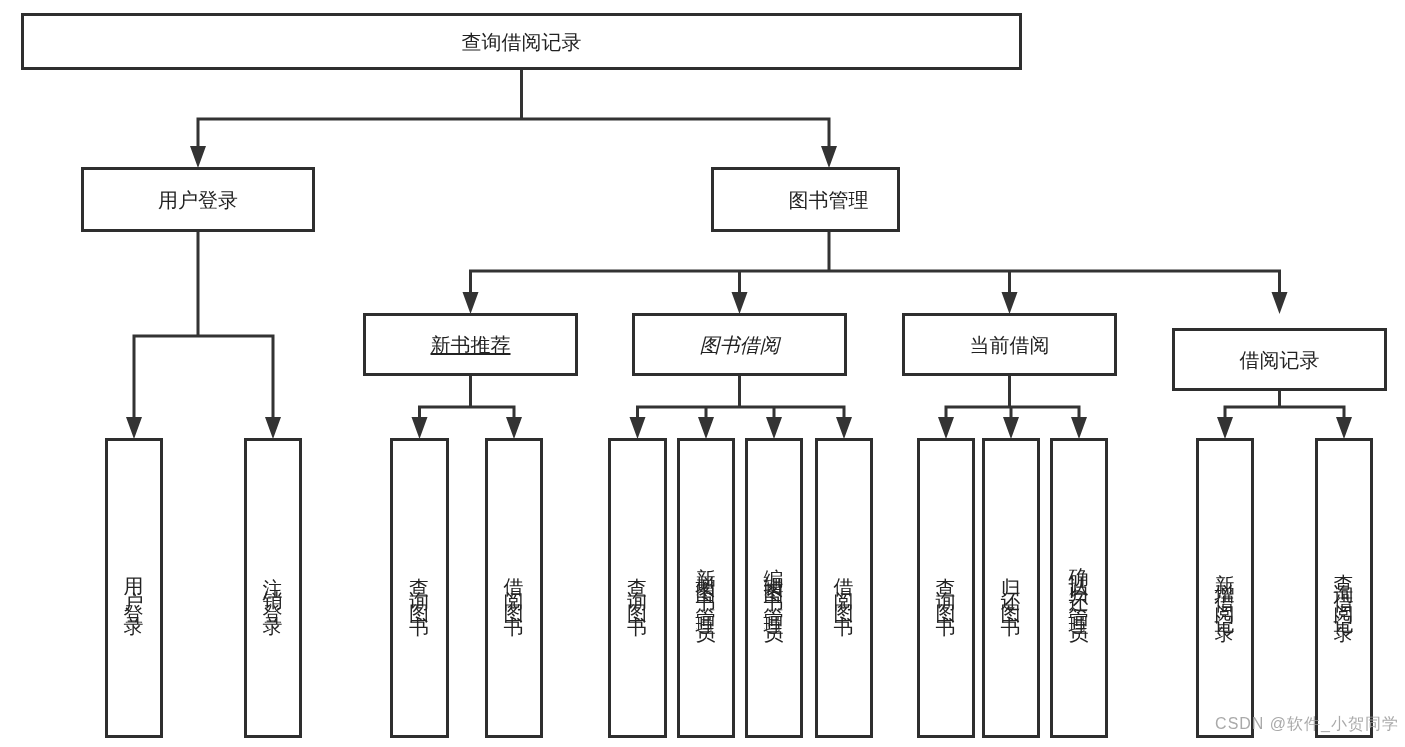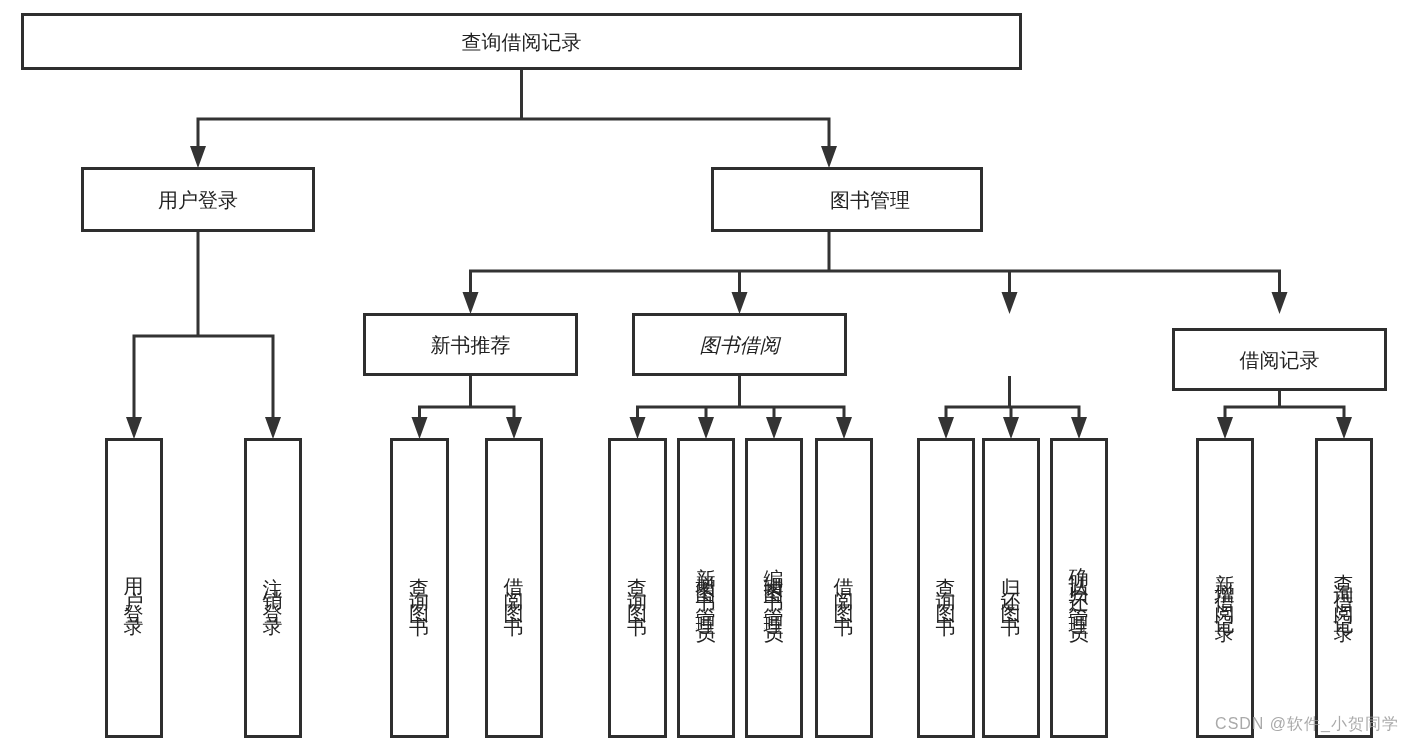--- a/index.html
+++ b/index.html
@@ -37,22 +37,22 @@
   }
   .node .label {
     font-size: 20px;
     line-height: 1.2;
     color: #222222;
     white-space: nowrap;
   }
   
   .pos-root        { left: 21px;   top: 13px;  width: 1001px; height: 57px; }
   .pos-user-login  { left: 81px;   top: 167px; width: 234px;  height: 65px; }
-  .pos-book-mgmt   { left: 711px;  top: 167px; width: 272px;  height: 65px; padding-left: 46px; }
-  .pos-new-book    { left: 363px;  top: 313px; width: 215px;  height: 63px; }
+  .pos-book-mgmt   { left: 711px;  top: 167px; width: 189px;  height: 65px; padding-left: 46px; }
+  .pos-new-book    { left: 363px;  top: 313px; width: 215px;  height: 63px; text-decoration: underline; }
   .pos-book-borrow { left: 632px;  top: 313px; width: 215px;  height: 63px; font-style: italic; }
   .pos-current     { left: 902px;  top: 313px; width: 215px;  height: 63px; }
   .pos-records     { left: 1172px; top: 328px; width: 215px;  height: 63px; }
   
   .leaf { top: 438px; height: 300px; }
   .pos-a1 { left: 105px;  width: 58px; }
   .pos-a2 { left: 244px;  width: 58px; }
   .pos-b1 { left: 390px;  width: 59px; }
   .pos-b2 { left: 485px;  width: 58px; }
   .pos-c1 { left: 608px;  width: 59px; }
@@ -122,20 +122,23 @@
   <div class="node pos-book-mgmt">
     <span class="label">图书管理</span>
   </div>
 
   <div class="node pos-new-book">
     <span class="label">新书推荐</span>
   </div>
   <div class="node pos-book-borrow">
     <span class="label">图书借阅</span>
   </div>
+  <div class="node pos-current">
+    <span class="label">当前借阅</span>
+  </div>
   <div class="node pos-records">
     <span class="label">借阅记录</span>
   </div>
 
   <div class="node leaf pos-a1">
     <span class="vtext vt-4">用户登录</span>
   </div>
   <div class="node leaf pos-a2">
     <span class="vtext vt-4">注销登录</span>
   </div>

